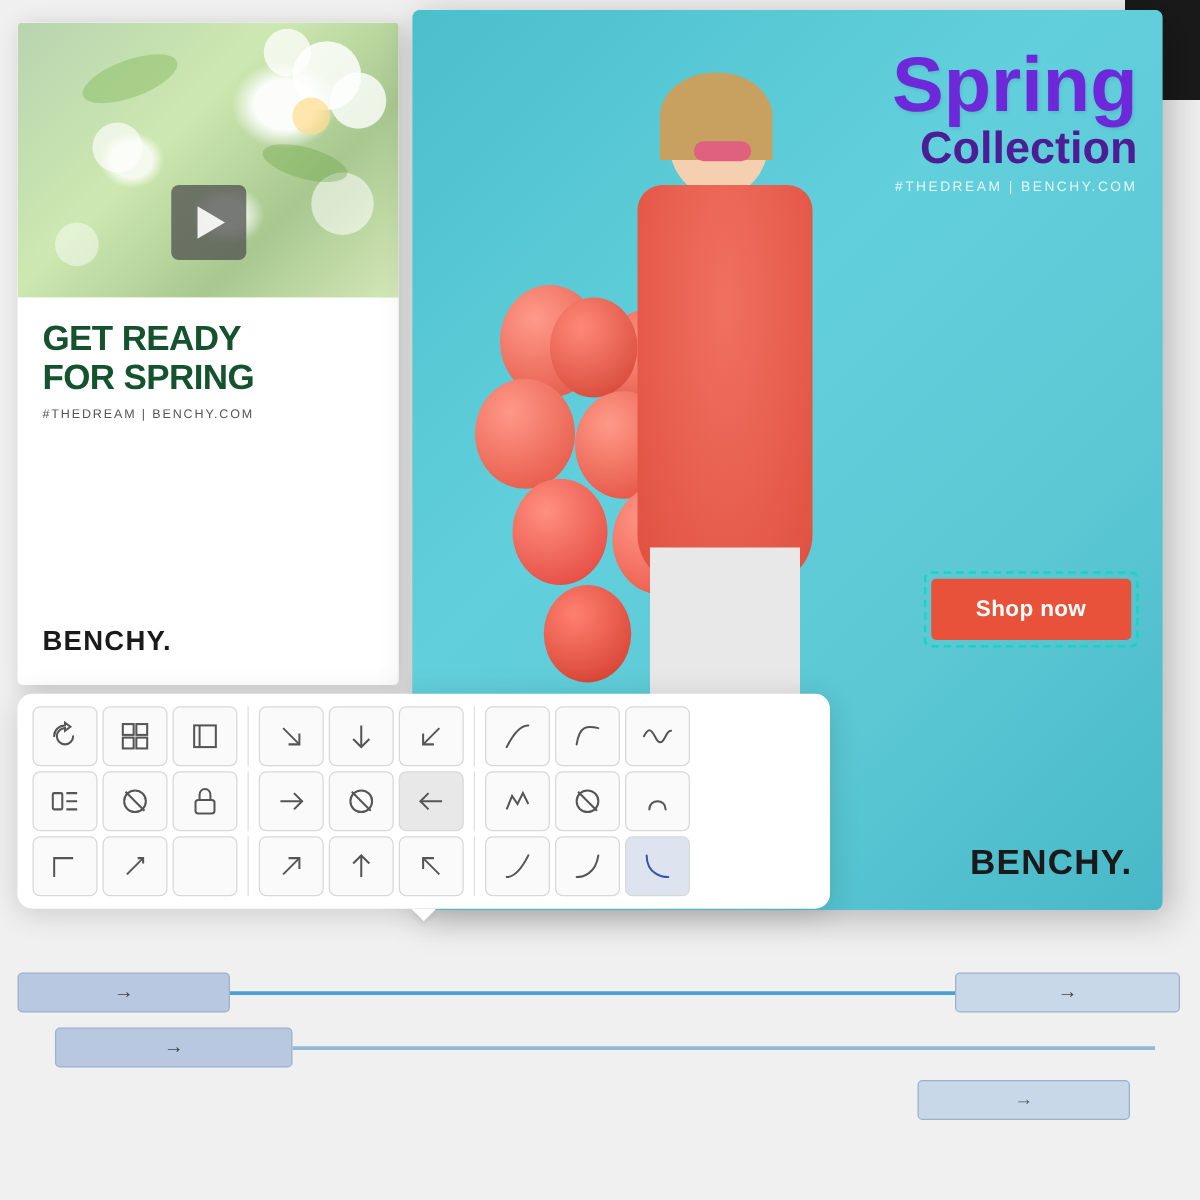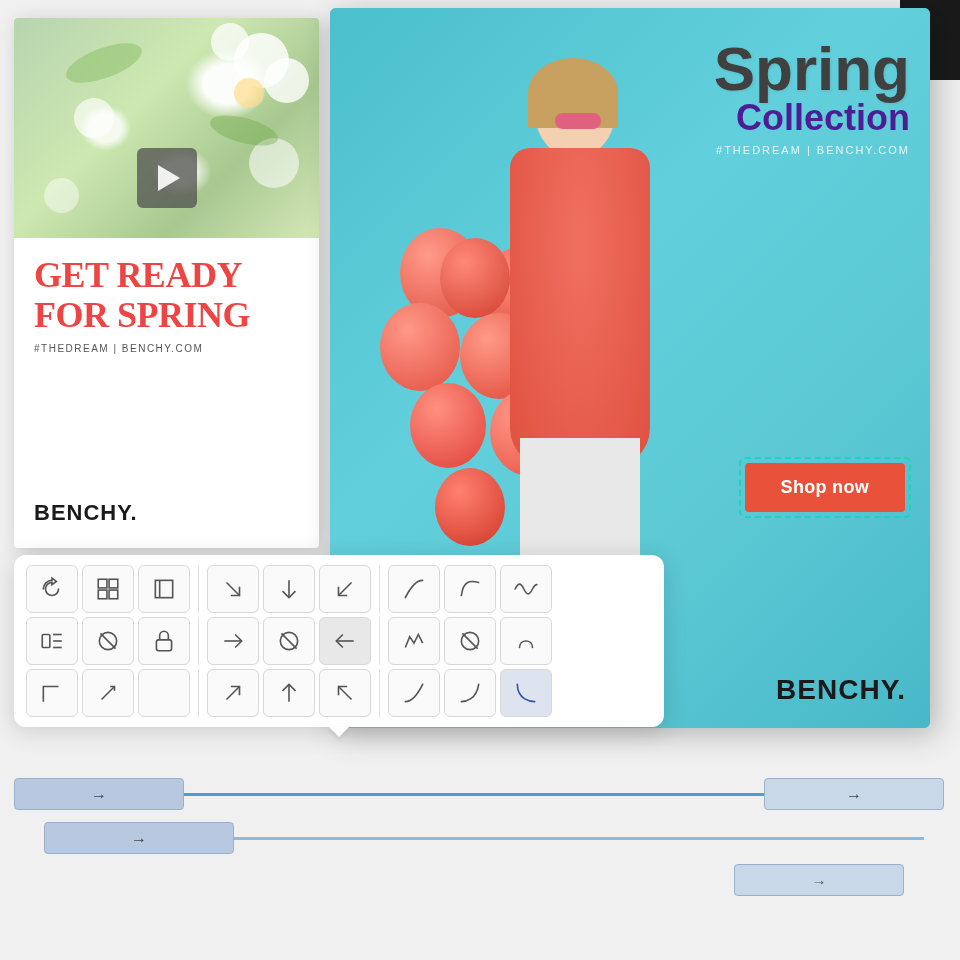--- a/index.html
+++ b/index.html
@@ -65,25 +65,25 @@
       height: 0;
       border-top: 13px solid transparent;
       border-bottom: 13px solid transparent;
       border-left: 22px solid rgba(255,255,255,0.9);
       margin-left: 4px;
     }
     .card-left-text {
       padding: 18px 20px 12px 20px;
     }
     .card-left-title {
-      font-family: Liberation Serif, serif;
+      font-family: Liberation Sans, sans-serif;
       font-weight: 700;
-      font-size: 36px;
+      font-size: 28px;
       line-height: 1.1;
-      color: #ef4444;
+      color: #14532d;
       letter-spacing: -0.5px;
     }
     .card-left-subtitle {
       font-family: Arial, sans-serif;
       font-size: 10px;
       color: #555;
       letter-spacing: 1.5px;
       margin-top: 8px;
     }
     .card-left-logo {
@@ -119,21 +119,21 @@
       position: absolute;
       top: 30px;
       right: 20px;
       text-align: right;
       width: 260px;
     }
     .spring-title {
       font-family: Arial, sans-serif;
       font-weight: 900;
       font-size: 62px;
-      color: #404040;
+      color: #6d28d9;
       line-height: 1.0;
       text-shadow: 1px 1px 3px rgba(0,0,0,0.1);
     }
     .collection-title {
       font-family: Liberation Sans, sans-serif;
       font-weight: 900;
       font-size: 36px;
       color: #4c1d95;
       line-height: 1.0;
     }

